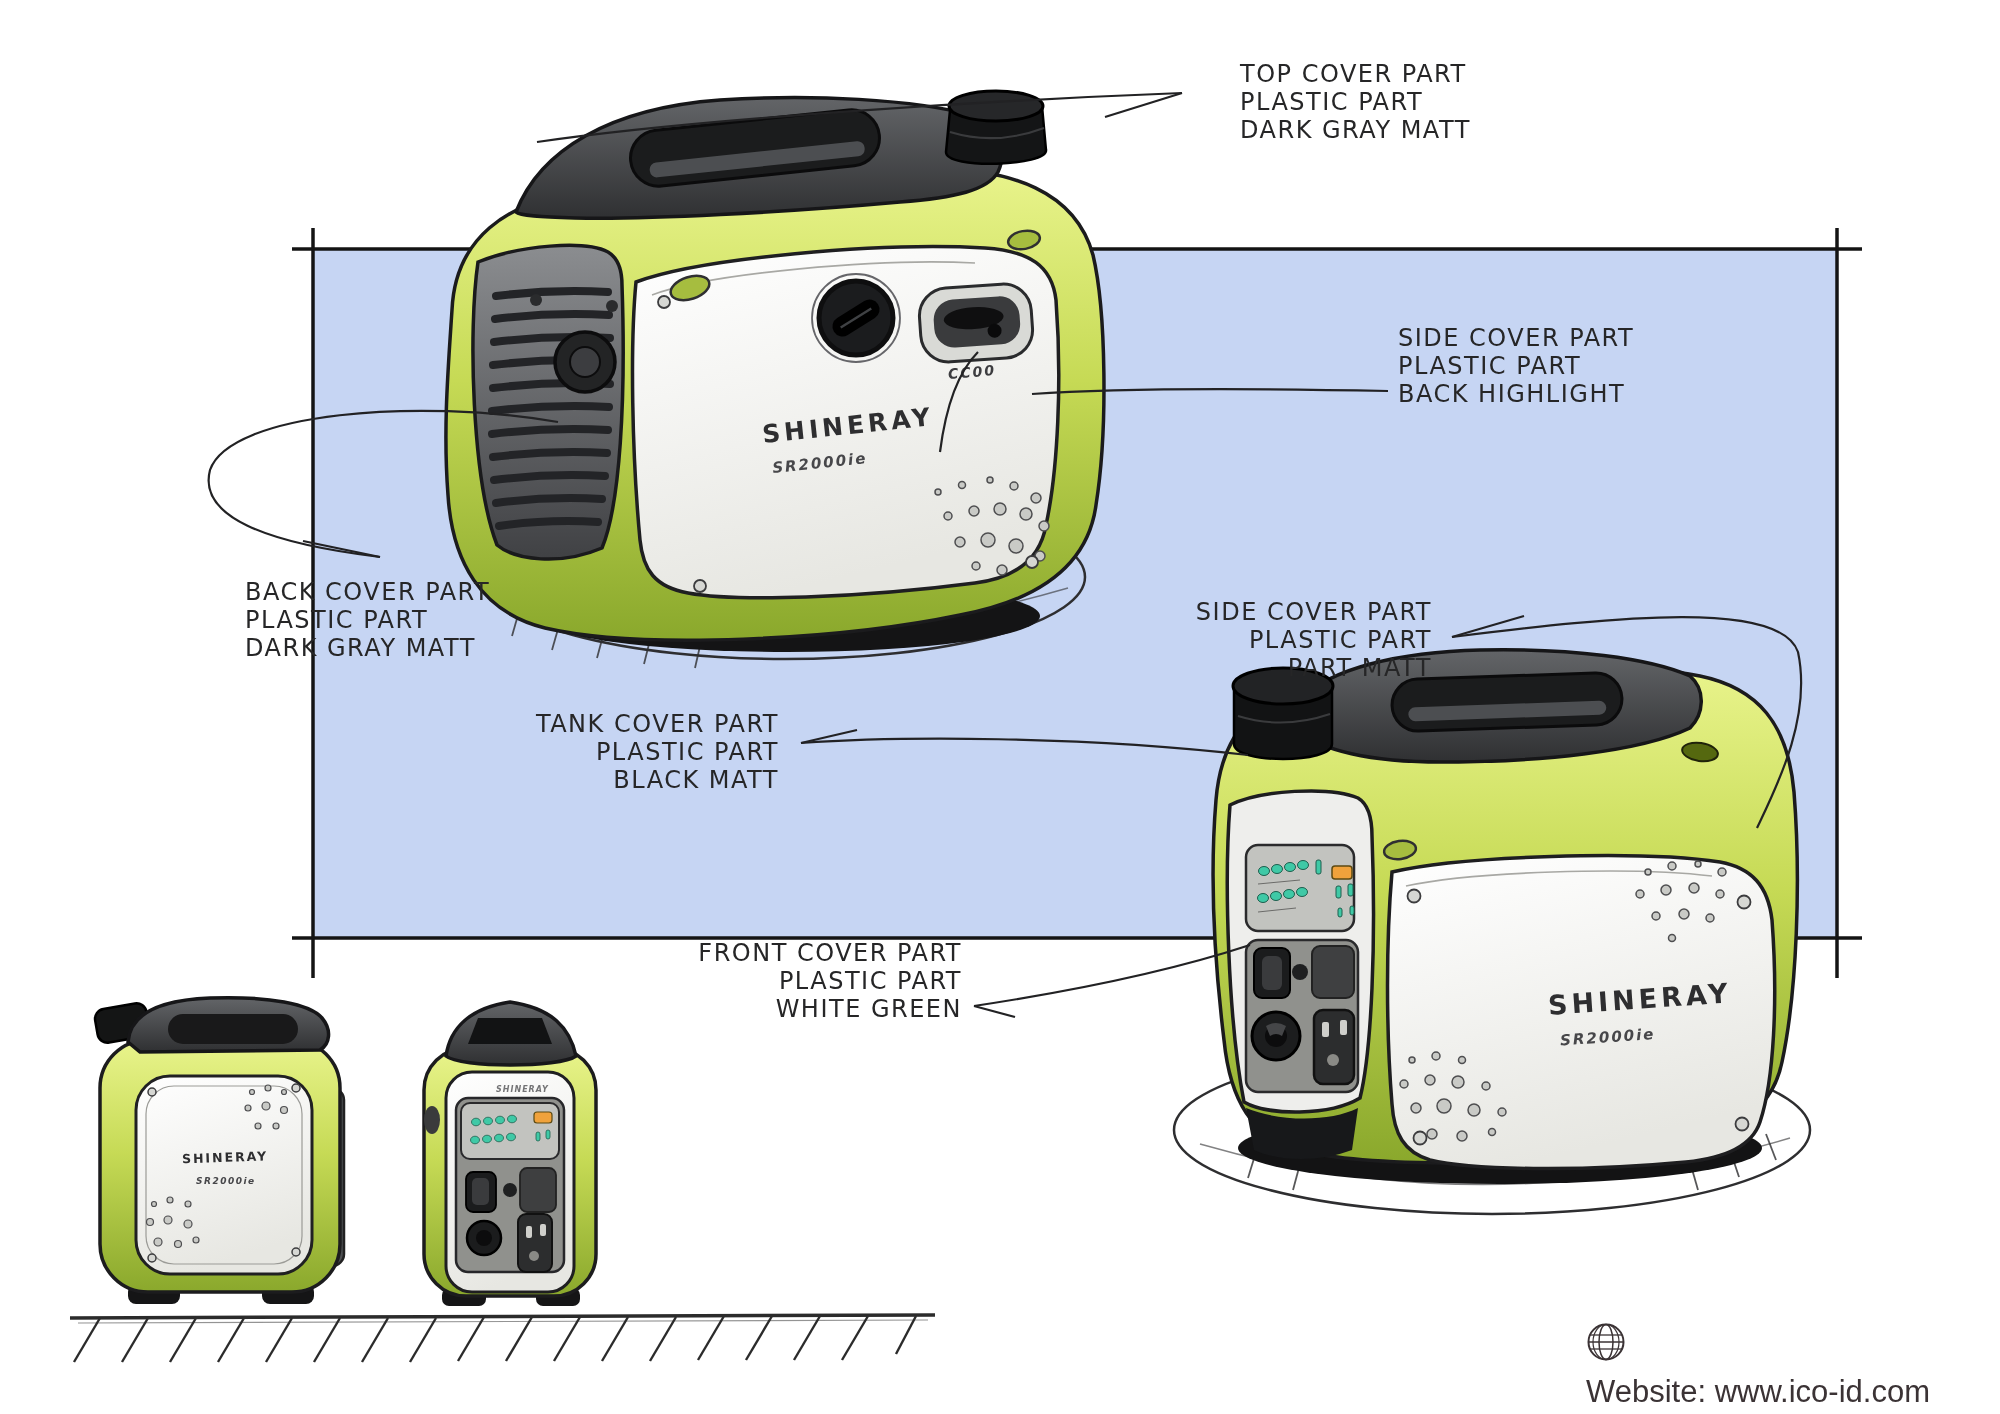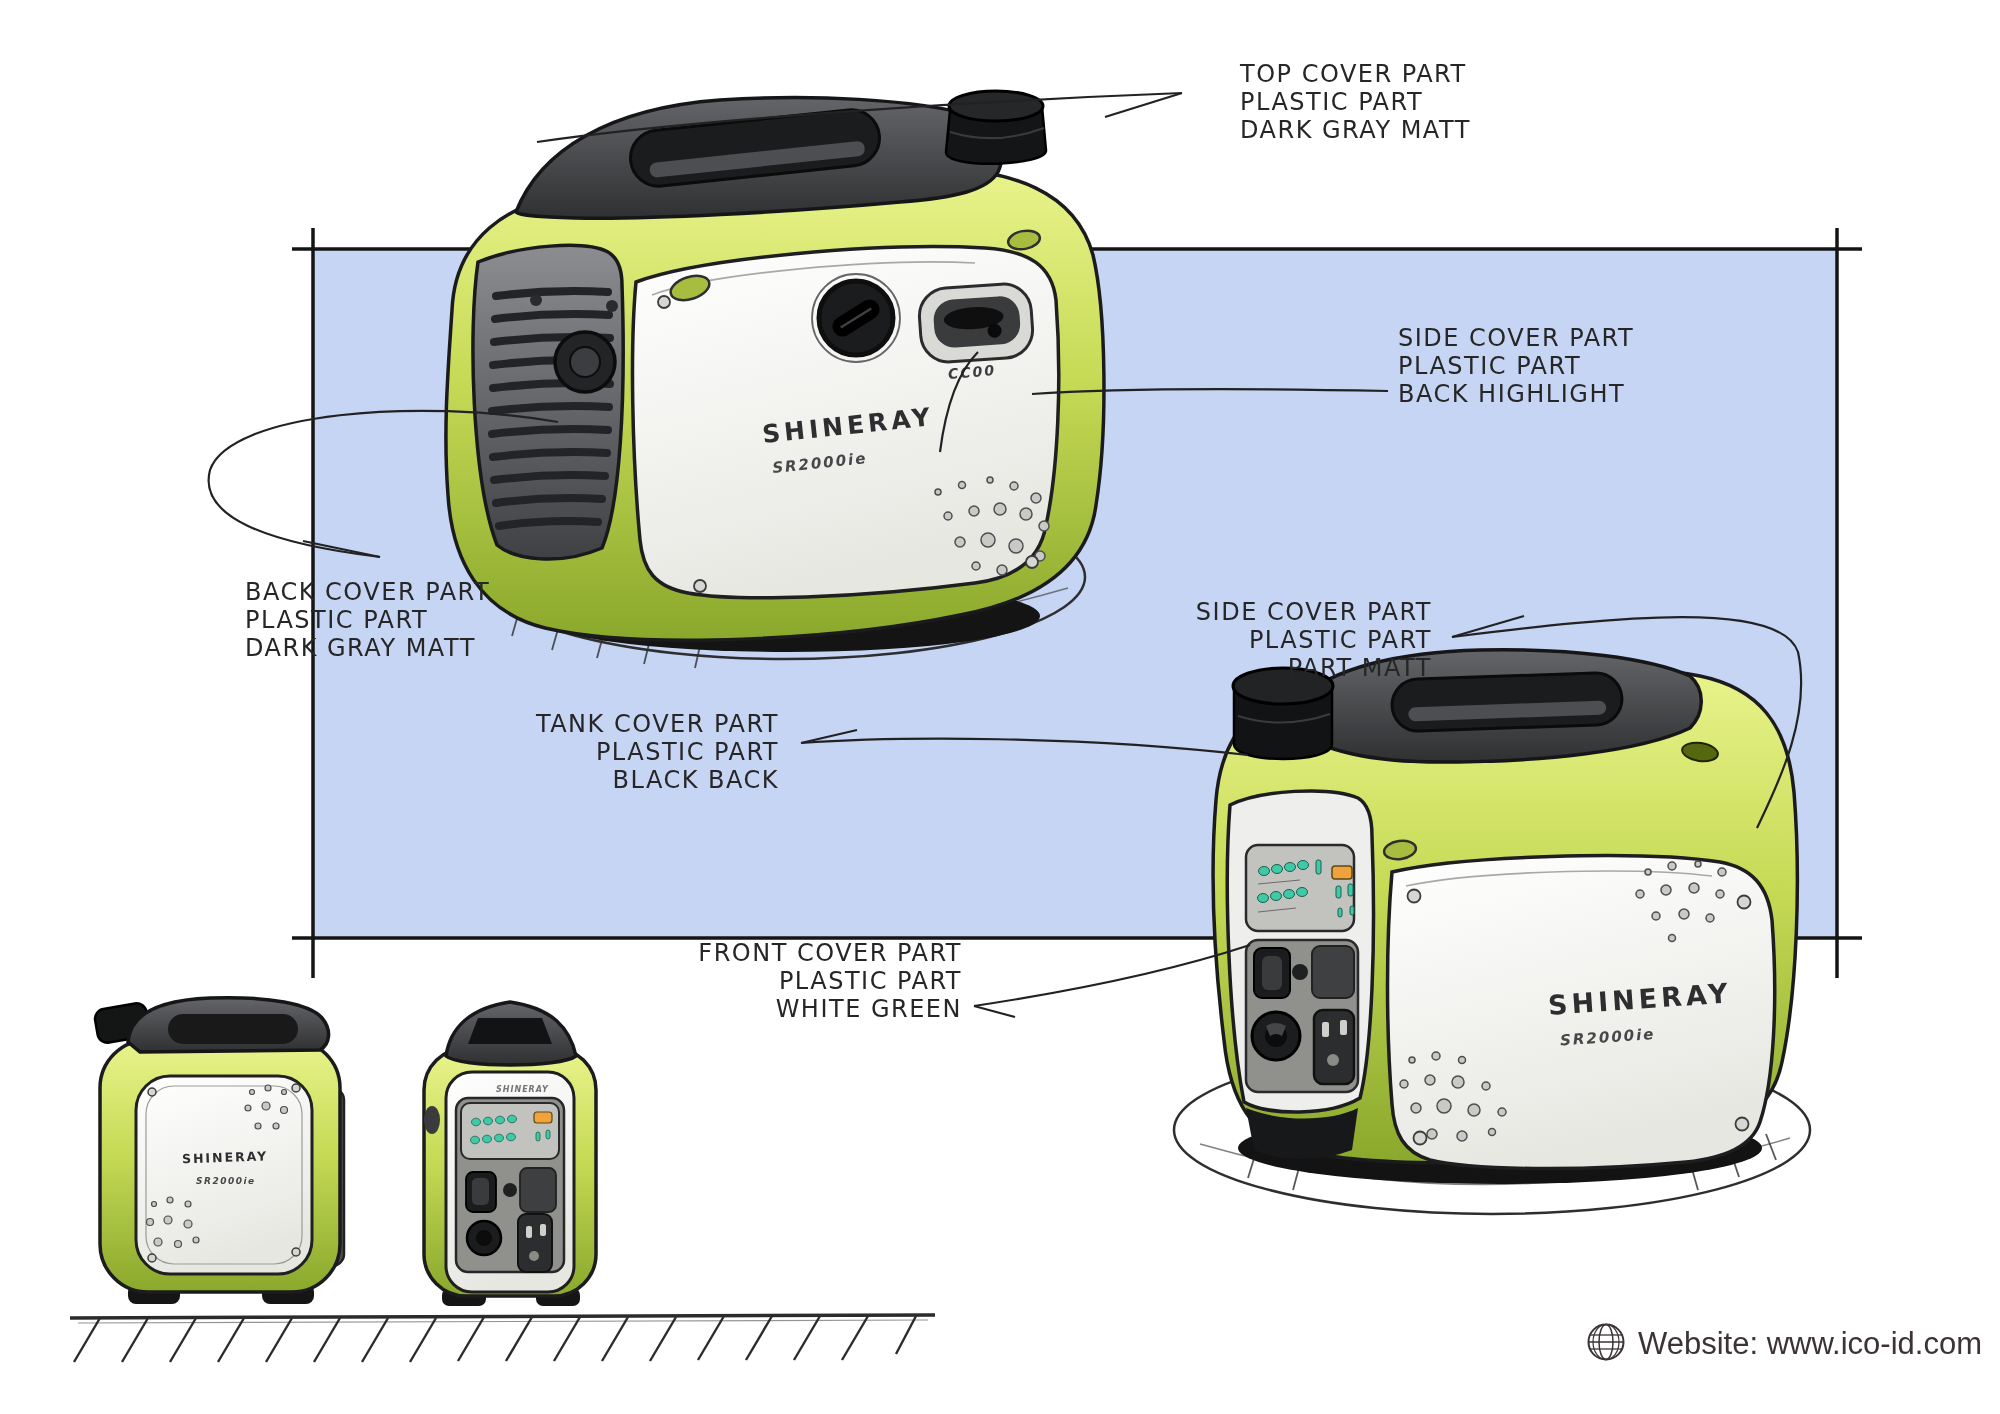--- a/index.html
+++ b/index.html
@@ -3,22 +3,22 @@
 <meta charset="utf-8">
 <style>
   html,body{margin:0;padding:0;background:#ffffff;}
   #canvas{position:relative;width:2000px;height:1414px;background:#ffffff;overflow:hidden;
           font-family:"DejaVu Sans",sans-serif;}
   #scene{position:absolute;left:0;top:0;}
   .callout{position:absolute;font-family:"DejaVu Sans",sans-serif;
            font-weight:500;font-size:24px;line-height:28px;letter-spacing:1.5px;
            color:#262627;white-space:nowrap;}
   .callout.right{text-align:right;}
-  .footer{position:absolute;left:1586px;top:1322px;display:flex;align-items:flex-end;gap:12px;
-          color:#3b3335;font-family:"Liberation Sans",sans-serif;font-size:31px;}
+  .footer{position:absolute;left:1586px;top:1322px;display:flex;align-items:flex-start;gap:12px;
+          color:#3b3335;font-family:"Liberation Sans",sans-serif;font-size:31px;flex-direction:column;}
   .brand-text{font-family:"DejaVu Sans",sans-serif;font-weight:700;fill:#2e2e30;}
   .model-text{font-family:"DejaVu Sans",sans-serif;font-style:italic;font-weight:600;fill:#47474a;}
   .code-text{font-family:"DejaVu Sans",sans-serif;font-style:italic;font-weight:600;fill:#3d3d40;}
 </style>
 </head>
 <body>
 
 <div id="canvas">
 
 <svg id="scene" width="2000" height="1414" viewBox="0 0 2000 1414">
@@ -429,21 +429,21 @@
 
 <div class="callout right" style="left:1128px;top:598px;width:304px">
   <div>SIDE COVER PART</div>
   <div>PLASTIC PART</div>
   <div>PART MATT</div>
 </div>
 
 <div class="callout right" style="left:479px;top:710px;width:300px">
   <div>TANK COVER PART</div>
   <div>PLASTIC PART</div>
-  <div>BLACK BACK</div>
+  <div>BLACK MATT</div>
 </div>
 
 <div class="callout right" style="left:660px;top:939px;width:302px">
   <div>FRONT COVER PART</div>
   <div>PLASTIC PART</div>
   <div>WHITE GREEN</div>
 </div>
 
 <div class="footer">
   <svg width="40" height="40" viewBox="-20 -20 40 40">

